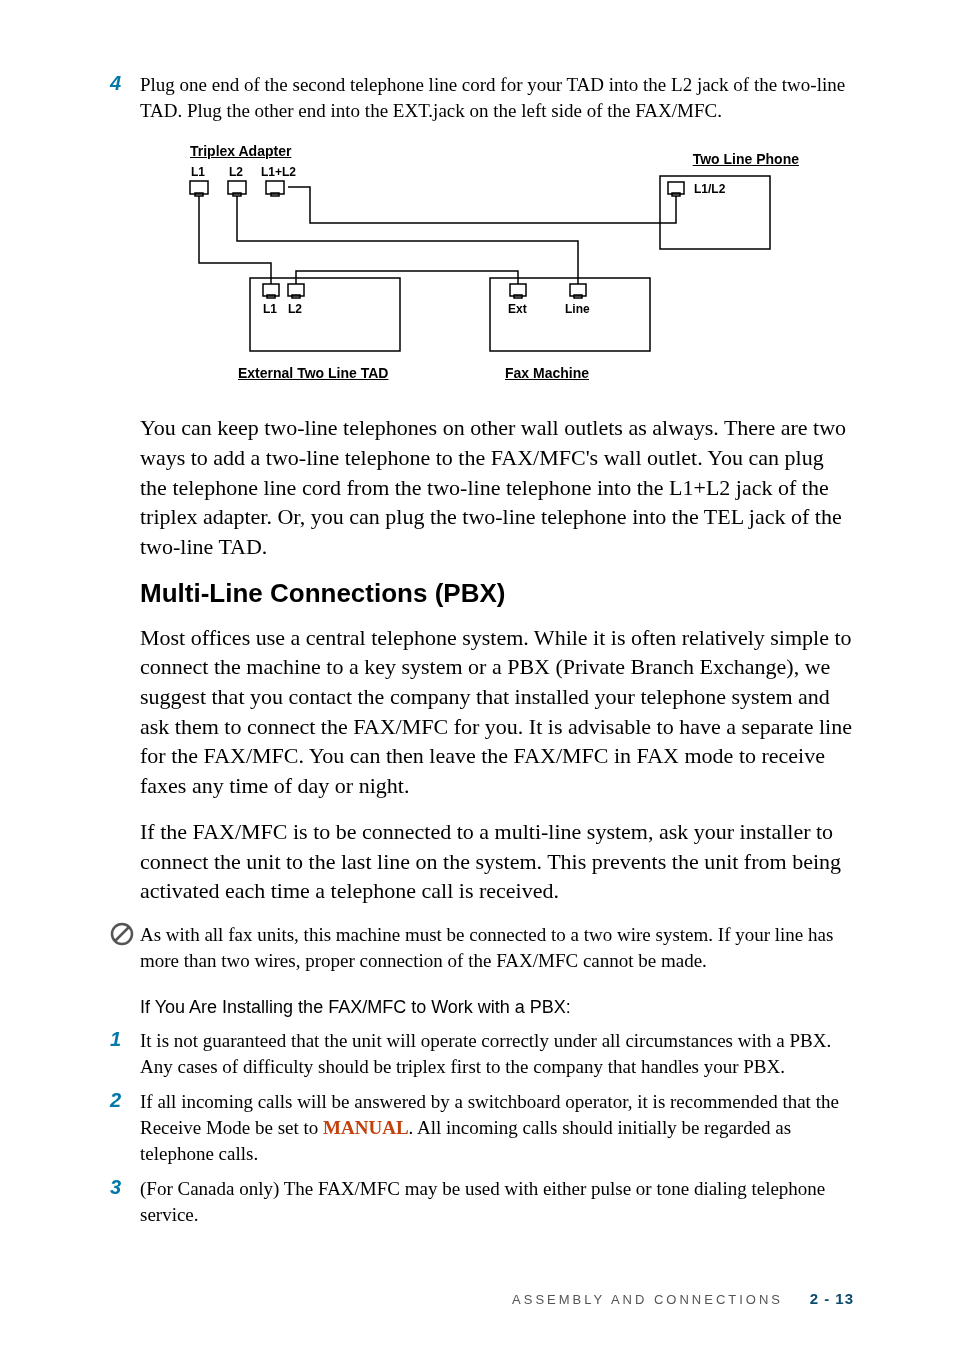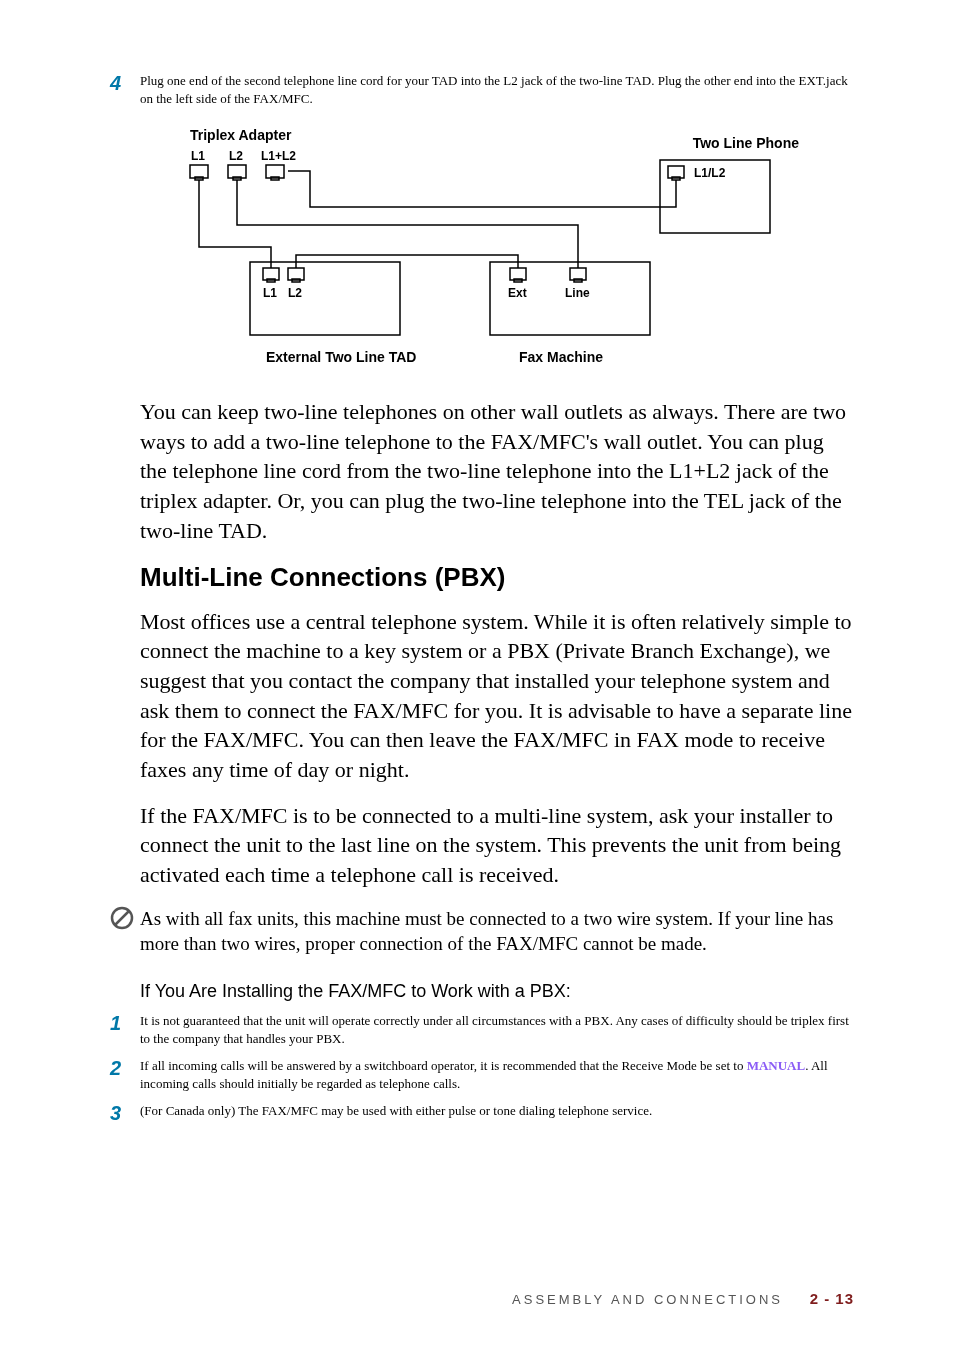--- a/index.html
+++ b/index.html
@@ -21,33 +21,34 @@
       font-weight: bold;
       font-style: italic;
       font-size: 20px;
       color: #0078a8;
       width: 30px;
       flex-shrink: 0;
       margin-left: -30px;
       text-align: left;
     }
     .step-text {
-      font-size: 13px;
+      font-size: 19px;
       line-height: 1.35;
     }
     .diagram-container {
       margin: 20px 0 20px 30px;
       position: relative;
       height: 250px;
     }
     .diagram-label {
       font-family: Arial, Helvetica, sans-serif;
       font-weight: bold;
       font-size: 14px;
       position: absolute;
+      text-decoration: underline;
     }
     .body-text {
       font-size: 22px;
       line-height: 1.35;
       margin-top: 8px;
       margin-bottom: 16px;
     }
     h2 {
       font-family: Arial, Helvetica, sans-serif;
       font-weight: bold;
@@ -71,53 +72,53 @@
       width: 30px;
       flex-shrink: 0;
       margin-left: -30px;
     }
     .note-text {
       font-size: 19px;
       line-height: 1.35;
     }
     .manual-word {
       font-weight: bold;
-      color: #8b5cf6;
+      color: #c2410c;
     }
     .footer {
       position: absolute;
       bottom: 45px;
       right: 100px;
       font-family: Arial, Helvetica, sans-serif;
       font-size: 13px;
       letter-spacing: 3px;
       color: #555;
     }
     .footer-page {
       font-weight: bold;
       font-size: 15px;
-      color: #7f1d1d;
+      color: #0c4a6e;
       margin-left: 20px;
       letter-spacing: 1px;
     }
     svg.diagram { display: block; }
   </style>
 </head>
 <body>
 
 <div class="step-wrapper">
   <div class="step-number">4</div>
   <div class="step-text">Plug one end of the second telephone line cord for your TAD into the L2 jack of the two-line TAD. Plug the other end into the EXT.jack on the left side of the FAX/MFC.</div>
 </div>
 
 <div class="diagram-container">
   <div class="diagram-label" style="top:0; left:20px;">Triplex Adapter</div>
   <div class="diagram-label" style="top:8px; right:55px;">Two Line Phone</div>
-  <div class="diagram-label" style="top:222px; left:96px;">External Two Line TAD</div>
-  <div class="diagram-label" style="top:222px; left:349px;text-align:right;">Fax Machine</div>
+  <div class="diagram-label" style="top:222px; left:68px;">External Two Line TAD</div>
+  <div class="diagram-label" style="top:222px; left:335px;text-align:right;">Fax Machine</div>
 
   <svg class="diagram" width="620" height="220" viewBox="0 0 620 220">
 
     <rect x="20" y="38" width="18" height="13" fill="none" stroke="#000" stroke-width="1.5"></rect>
     <rect x="25" y="50" width="8" height="3" fill="none" stroke="#000" stroke-width="1.5"></rect>
     <rect x="58" y="38" width="18" height="13" fill="none" stroke="#000" stroke-width="1.5"></rect>
     <rect x="63" y="50" width="8" height="3" fill="none" stroke="#000" stroke-width="1.5"></rect>
     <rect x="96" y="38" width="18" height="13" fill="none" stroke="#000" stroke-width="1.5"></rect>
     <rect x="101" y="50" width="8" height="3" fill="none" stroke="#000" stroke-width="1.5"></rect>
     <line x1="118" y1="44" x2="128" y2="44" stroke="#000" stroke-width="1.5"></line>

